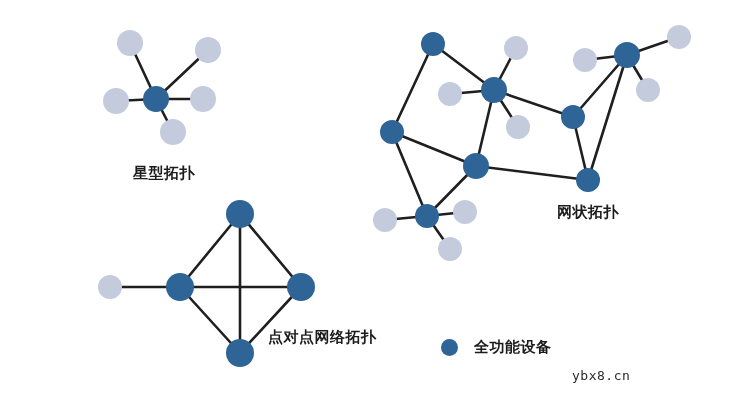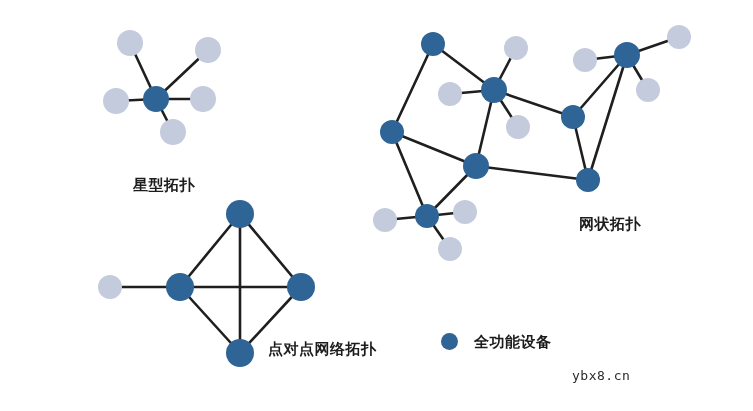--- a/index.html
+++ b/index.html
@@ -22,34 +22,34 @@
     height: 411px;
   }
   .topo-label {
     position: absolute;
     font-family: Liberation Serif, serif;
     font-weight: bold;
     font-size: 15px;
     color: #1c1c1c;
     white-space: nowrap;
     letter-spacing: 0.5px;
-    margin-top: 12px;
   }
   #label-star { left: 133px; top: 164px; }
   #label-p2p { left: 268px; top: 328px; }
-  #label-mesh { left: 579px; top: 203px; }
+  #label-mesh { left: 557px; top: 203px; }
 
   #legend {
     position: absolute;
     left: 441px;
     top: 333px;
     width: 200px;
   }
   .legend-row {
     display: flex;
+    align-items: center;
     height: 28px;
   }
   .legend-dot {
     width: 17px;
     height: 17px;
     border-radius: 50%;
     flex: 0 0 auto;
     margin-right: 16px;
   }
   .legend-text {

